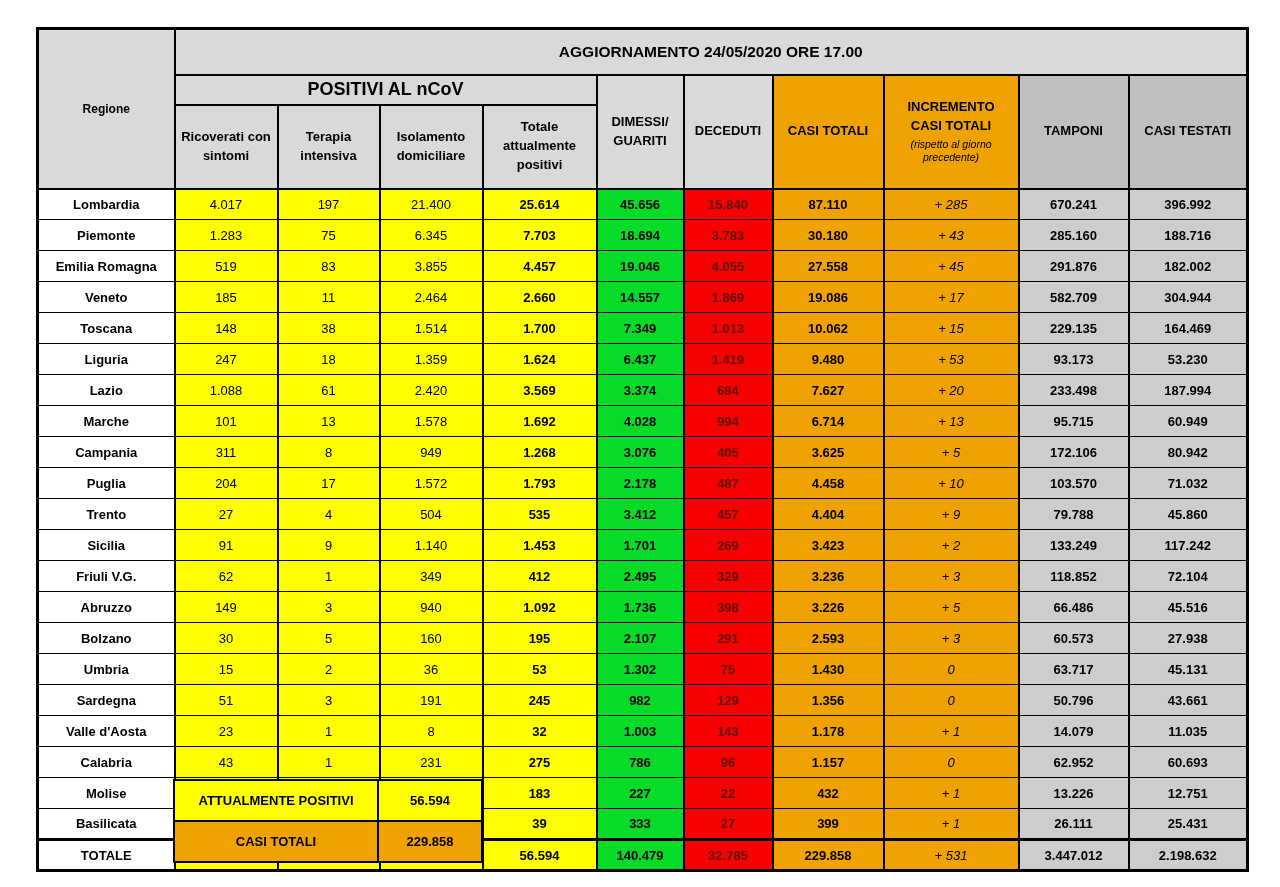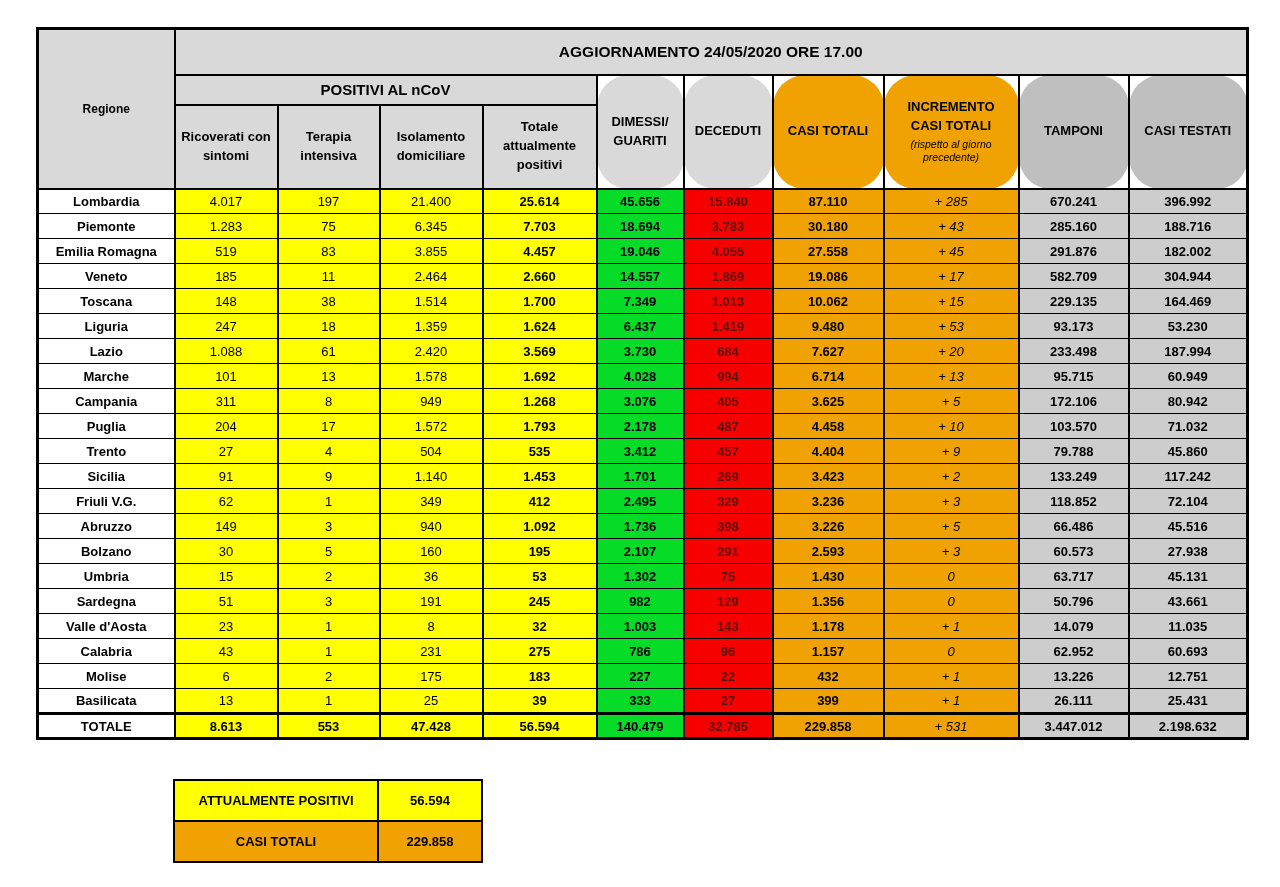--- a/index.html
+++ b/index.html
@@ -28,32 +28,32 @@
     border: 3px solid #000;
   }
   .main-table th, .main-table td {
     border: 2px solid #000;
     text-align: center;
     vertical-align: middle;
     padding: 0 2px;
     overflow: hidden;
   }
   .main-table tbody td { border-top-width: 1px; border-bottom-width: 1px; }
-  .main-table tbody tr { height: 25px; }
+  .main-table tbody tr { height: 31px; }
   .main-table tbody { font-size: 13px; }
 
   tr.h1 { height: 46px; }
   tr.h2 { height: 30px; }
   tr.h3 { height: 84px; }
 
   .title-h   { background: var(--header-gray); font-size: 15.5px; font-weight: 700; }
   .regione-h { background: var(--header-gray); font-size: 12px;   font-weight: 700; }
-  .group-h   { background: var(--header-gray); font-size: 15px;   font-weight: 700; }
+  .group-h   { background: var(--header-gray); font-size: 18px;   font-weight: 700; }
   .subh      { background: var(--header-gray); font-size: 13px;   font-weight: 700; line-height: 1.45; }
-  .colh      { font-size: 13px; font-weight: 700; line-height: 1.45; border-radius: 32px; }
+  .colh      { font-size: 13px; font-weight: 700; line-height: 1.45; }
   .gray-l  { background: var(--header-gray); }
   .gray-d  { background: var(--dark-gray); }
   .orange-bg { background: var(--orange); }
   .pre { white-space: pre-line; }
   .incr-note { font-size: 10.5px; font-style: italic; font-weight: 400; line-height: 1.3; margin-top: 2px; }
 
   td.region { background: #fff; font-weight: 700; }
   td.yellow { background: var(--yellow); }
   td.green  { background: var(--green); font-weight: 700; }
   td.red    { background: var(--red); font-weight: 700; color: var(--deceduti-text); }
@@ -202,21 +202,21 @@
     <td class="orange-bg incr-val">+ 53</td>
     <td class="gray">93.173</td>
     <td class="gray">53.230</td>
   </tr>
       <tr>
     <td class="region">Lazio</td>
     <td class="yellow">1.088</td>
     <td class="yellow">61</td>
     <td class="yellow">2.420</td>
     <td class="yellow bold">3.569</td>
-    <td class="green">3.730</td>
+    <td class="green">3.374</td>
     <td class="red">684</td>
     <td class="orange-bg bold">7.627</td>
     <td class="orange-bg incr-val">+ 20</td>
     <td class="gray">233.498</td>
     <td class="gray">187.994</td>
   </tr>
       <tr>
     <td class="region">Marche</td>
     <td class="yellow">101</td>
     <td class="yellow">13</td>

